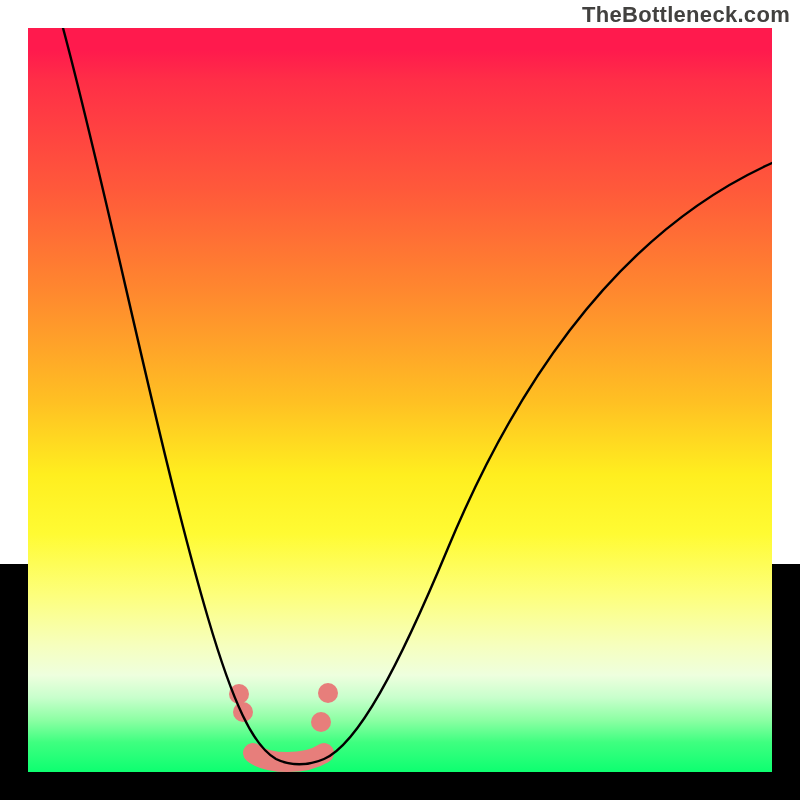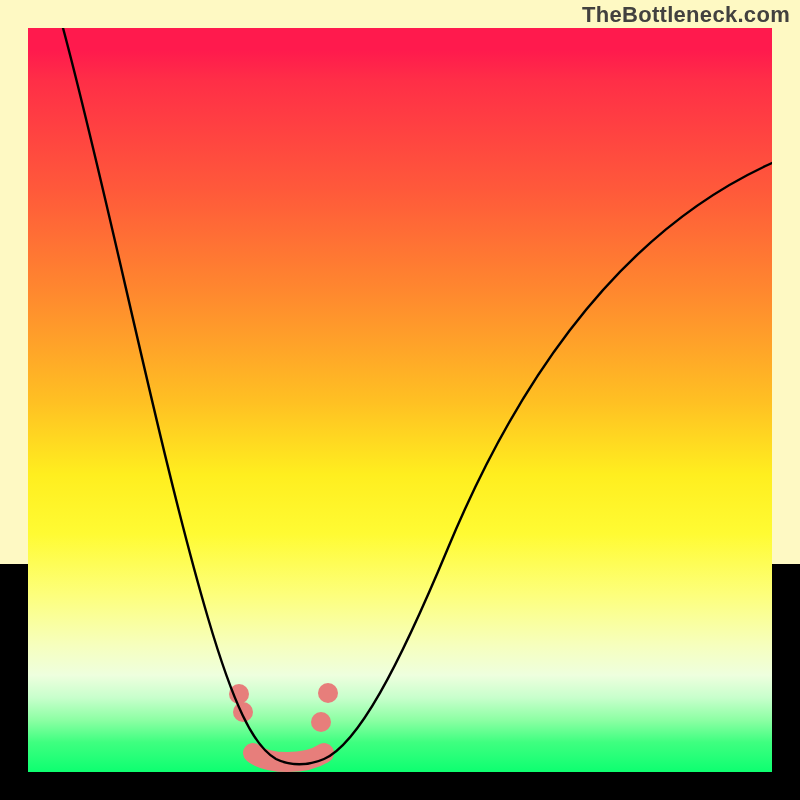--- a/index.html
+++ b/index.html
@@ -10,21 +10,21 @@
     overflow: hidden;
     background: #000;
     font-family: Arial, Helvetica, sans-serif;
   }
   .frame {
     position: absolute;
     top: 0;
     left: 0;
     width: 800px;
     height: 564px;
-    background: #fef9c3;
+    background: #ffffff;
   }
   .plot-area {
     position: absolute;
     top: 28px;
     left: 28px;
     width: 744px;
     height: 744px;
     overflow: hidden;
   }
   .gradient {

